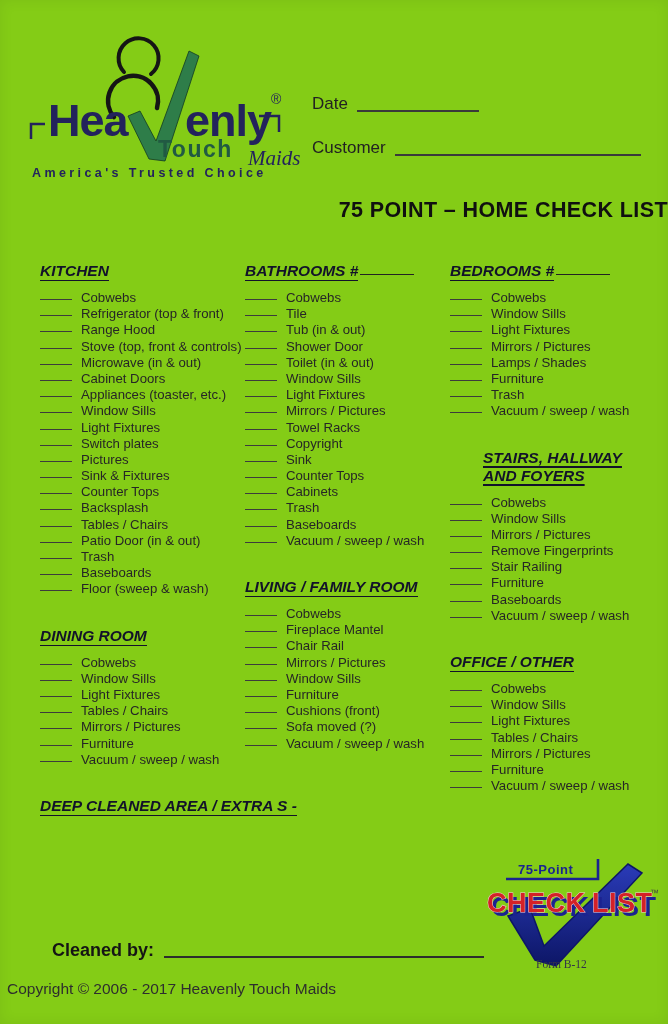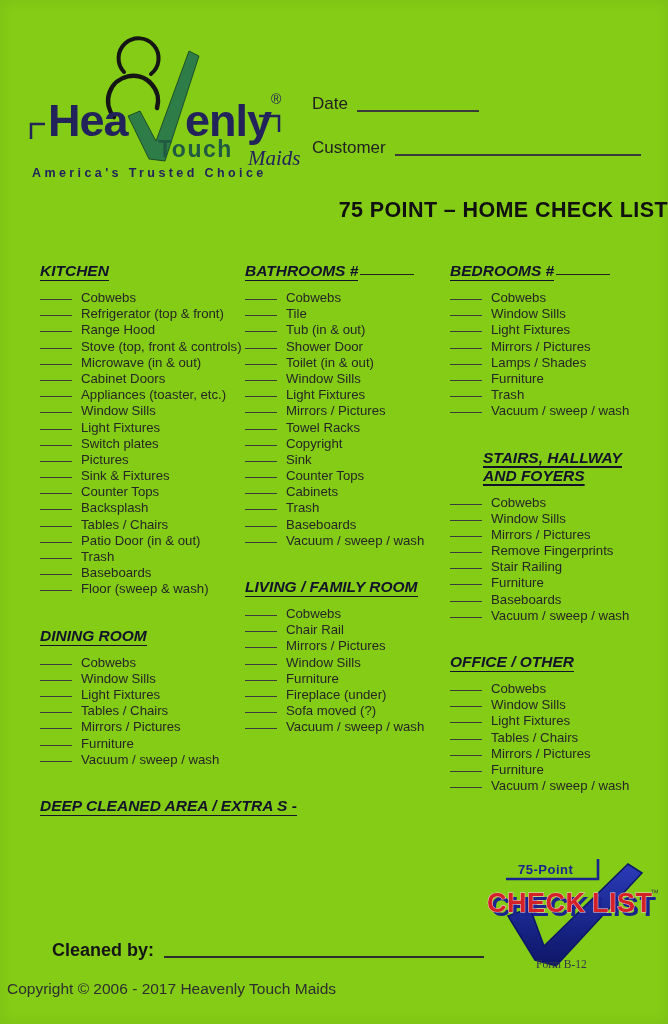--- a/index.html
+++ b/index.html
@@ -137,25 +137,26 @@
           <div class="item"><span class="blank"></span><span>Sink</span></div>
           <div class="item"><span class="blank"></span><span>Counter Tops</span></div>
           <div class="item"><span class="blank"></span><span>Cabinets</span></div>
           <div class="item"><span class="blank"></span><span>Trash</span></div>
           <div class="item"><span class="blank"></span><span>Baseboards</span></div>
           <div class="item"><span class="blank"></span><span>Vacuum / sweep / wash</span></div>
         </section>
         <section class="sec">
           <div class="sec-h"><span class="sec-ht">LIVING / FAMILY ROOM</span></div>
           <div class="item"><span class="blank"></span><span>Cobwebs</span></div>
+          <div class="item"><span class="blank"></span><span>Fireplace Mantel</span></div>
           <div class="item"><span class="blank"></span><span>Chair Rail</span></div>
           <div class="item"><span class="blank"></span><span>Mirrors / Pictures</span></div>
           <div class="item"><span class="blank"></span><span>Window Sills</span></div>
           <div class="item"><span class="blank"></span><span>Furniture</span></div>
-          <div class="item"><span class="blank"></span><span>Fireplace (under)</span></div>
+          <div class="item"><span class="blank"></span><span>Cushions (front)</span></div>
           <div class="item"><span class="blank"></span><span>Sofa moved (?)</span></div>
           <div class="item"><span class="blank"></span><span>Vacuum / sweep / wash</span></div>
         </section>
       </div>
       <div class="col">
         <section class="sec">
           <div class="sec-h"><span class="sec-ht">BEDROOMS #</span><span class="num-blank"></span></div>
           <div class="item"><span class="blank"></span><span>Cobwebs</span></div>
           <div class="item"><span class="blank"></span><span>Window Sills</span></div>
           <div class="item"><span class="blank"></span><span>Light Fixtures</span></div>

